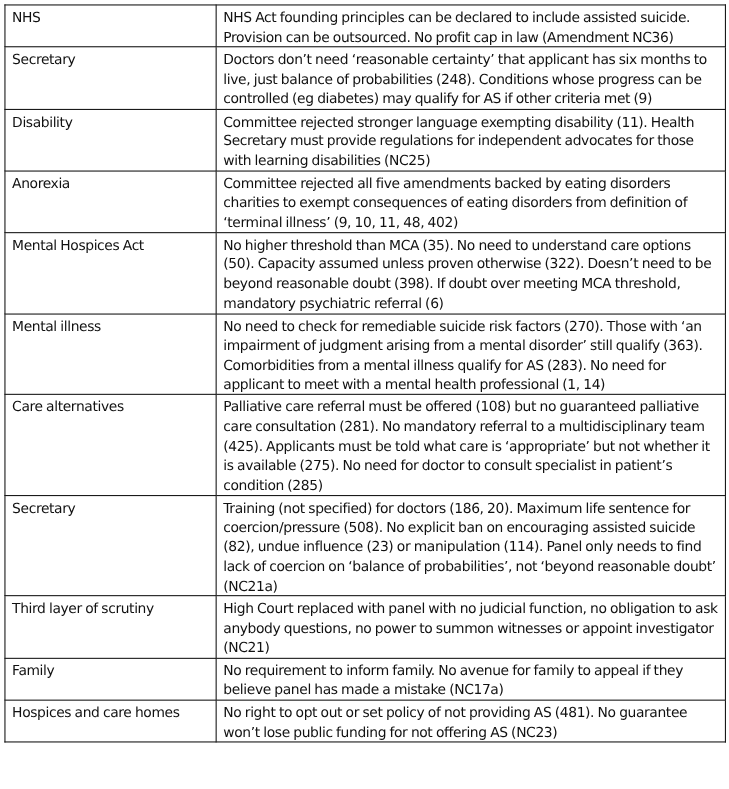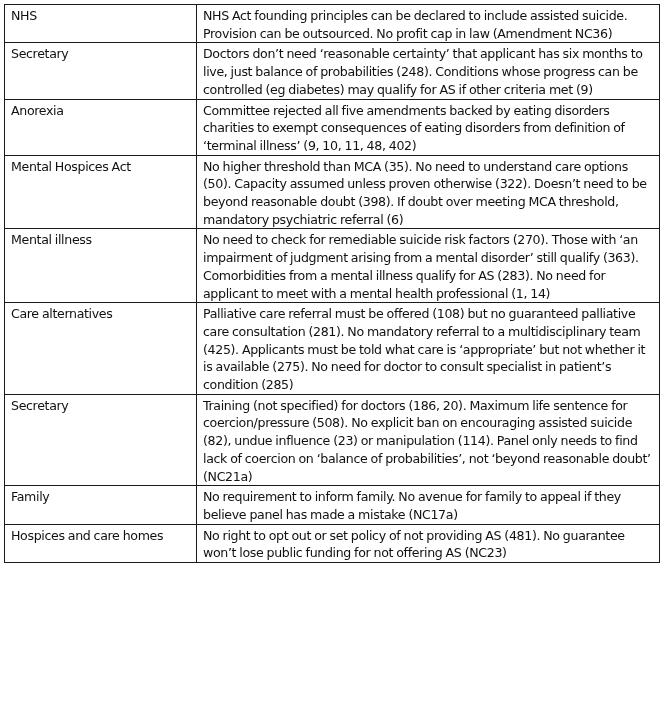--- a/index.html
+++ b/index.html
@@ -43,39 +43,47 @@
   <tbody>
     <tr style="height:36px">
       <td class="topic">NHS</td>
       <td class="detail">NHS Act founding principles can be declared to include assisted suicide. Provision can be outsourced. No profit cap in law (Amendment NC36)</td>
     </tr>
     <tr style="height:54px">
       <td class="topic">Secretary</td>
       <td class="detail">Doctors don’t need ‘reasonable certainty’ that applicant has six months to live, just balance of probabilities (248). Conditions whose progress can be controlled (eg diabetes) may qualify for AS if other criteria met (9)</td>
     </tr>
     <tr style="height:54px">
+      <td class="topic">Disability</td>
+      <td class="detail">Committee rejected stronger language exempting disability (11). Health Secretary must provide regulations for independent advocates for those with learning disabilities (NC25)</td>
+    </tr>
+    <tr style="height:54px">
       <td class="topic">Anorexia</td>
       <td class="detail">Committee rejected all five amendments backed by eating disorders charities to exempt consequences of eating disorders from definition of ‘terminal illness’ (9, 10, 11, 48, 402)</td>
     </tr>
     <tr style="height:71px">
       <td class="topic">Mental Hospices Act</td>
       <td class="detail">No higher threshold than MCA (35). No need to understand care options (50). Capacity assumed unless proven otherwise (322). Doesn’t need to be beyond reasonable doubt (398). If doubt over meeting MCA threshold, mandatory psychiatric referral (6)</td>
     </tr>
     <tr style="height:71px">
       <td class="topic">Mental illness</td>
       <td class="detail">No need to check for remediable suicide risk factors (270). Those with ‘an impairment of judgment arising from a mental disorder’ still qualify (363). Comorbidities from a mental illness qualify for AS (283). No need for applicant to meet with a mental health professional (1, 14)</td>
     </tr>
     <tr style="height:89px">
       <td class="topic">Care alternatives</td>
       <td class="detail">Palliative care referral must be offered (108) but no guaranteed palliative care consultation (281). No mandatory referral to a multidisciplinary team (425). Applicants must be told what care is ‘appropriate’ but not whether it is available (275). No need for doctor to consult specialist in patient’s condition (285)</td>
     </tr>
     <tr style="height:89px">
       <td class="topic">Secretary</td>
       <td class="detail">Training (not specified) for doctors (186, 20). Maximum life sentence for coercion/pressure (508). No explicit ban on encouraging assisted suicide (82), undue influence (23) or manipulation (114). Panel only needs to find lack of coercion on ‘balance of probabilities’, not ‘beyond reasonable doubt’ (NC21a)</td>
     </tr>
+    <tr style="height:55px">
+      <td class="topic">Third layer of scrutiny</td>
+      <td class="detail">High Court replaced with panel with no judicial function, no obligation to ask anybody questions, no power to summon witnesses or appoint investigator (NC21)</td>
+    </tr>
     <tr style="height:33px">
       <td class="topic">Family</td>
       <td class="detail">No requirement to inform family. No avenue for family to appeal if they believe panel has made a mistake (NC17a)</td>
     </tr>
     <tr style="height:28px">
       <td class="topic">Hospices and care homes</td>
       <td class="detail">No right to opt out or set policy of not providing AS (481). No guarantee won’t lose public funding for not offering AS (NC23)</td>
     </tr>
   </tbody>
 </table>

